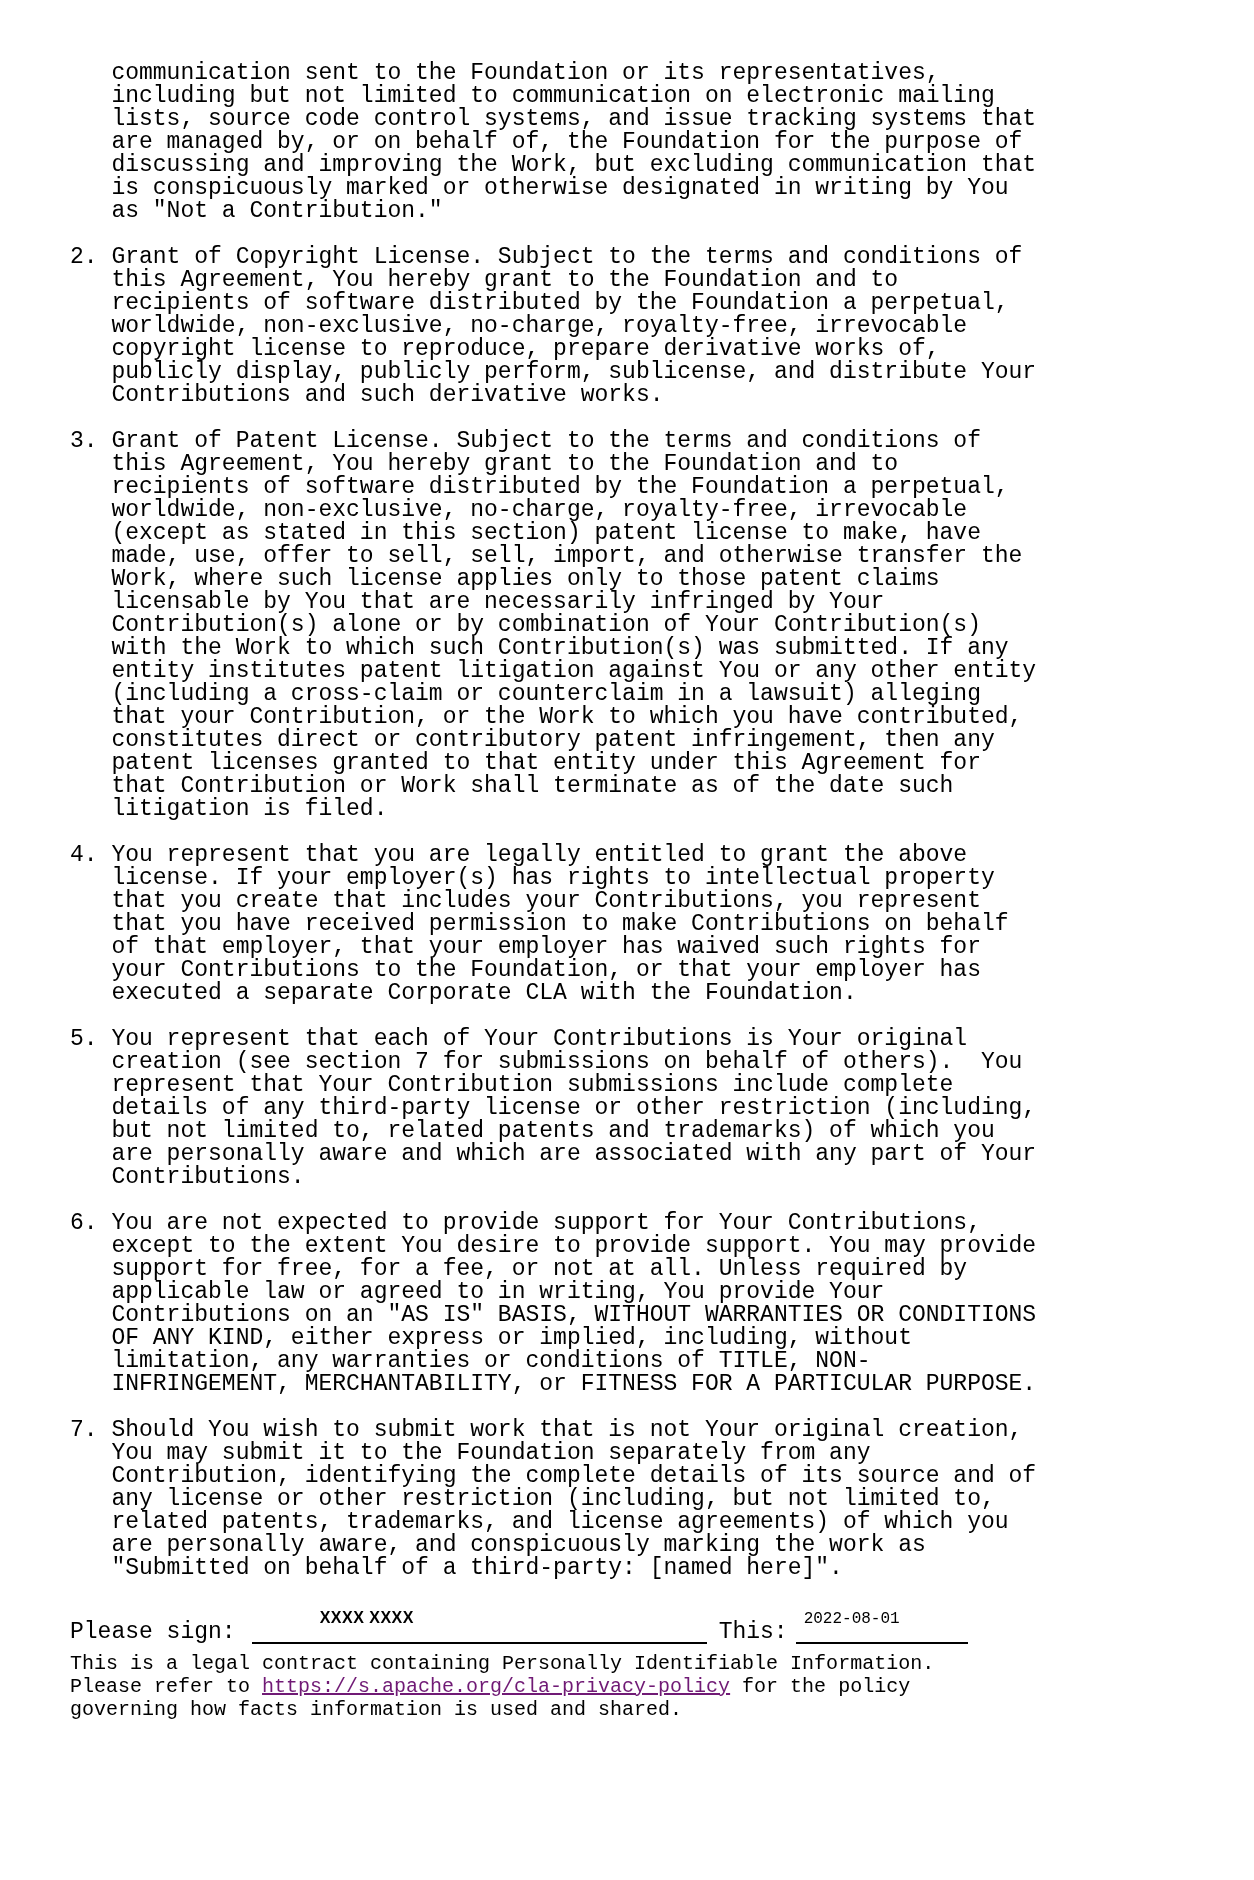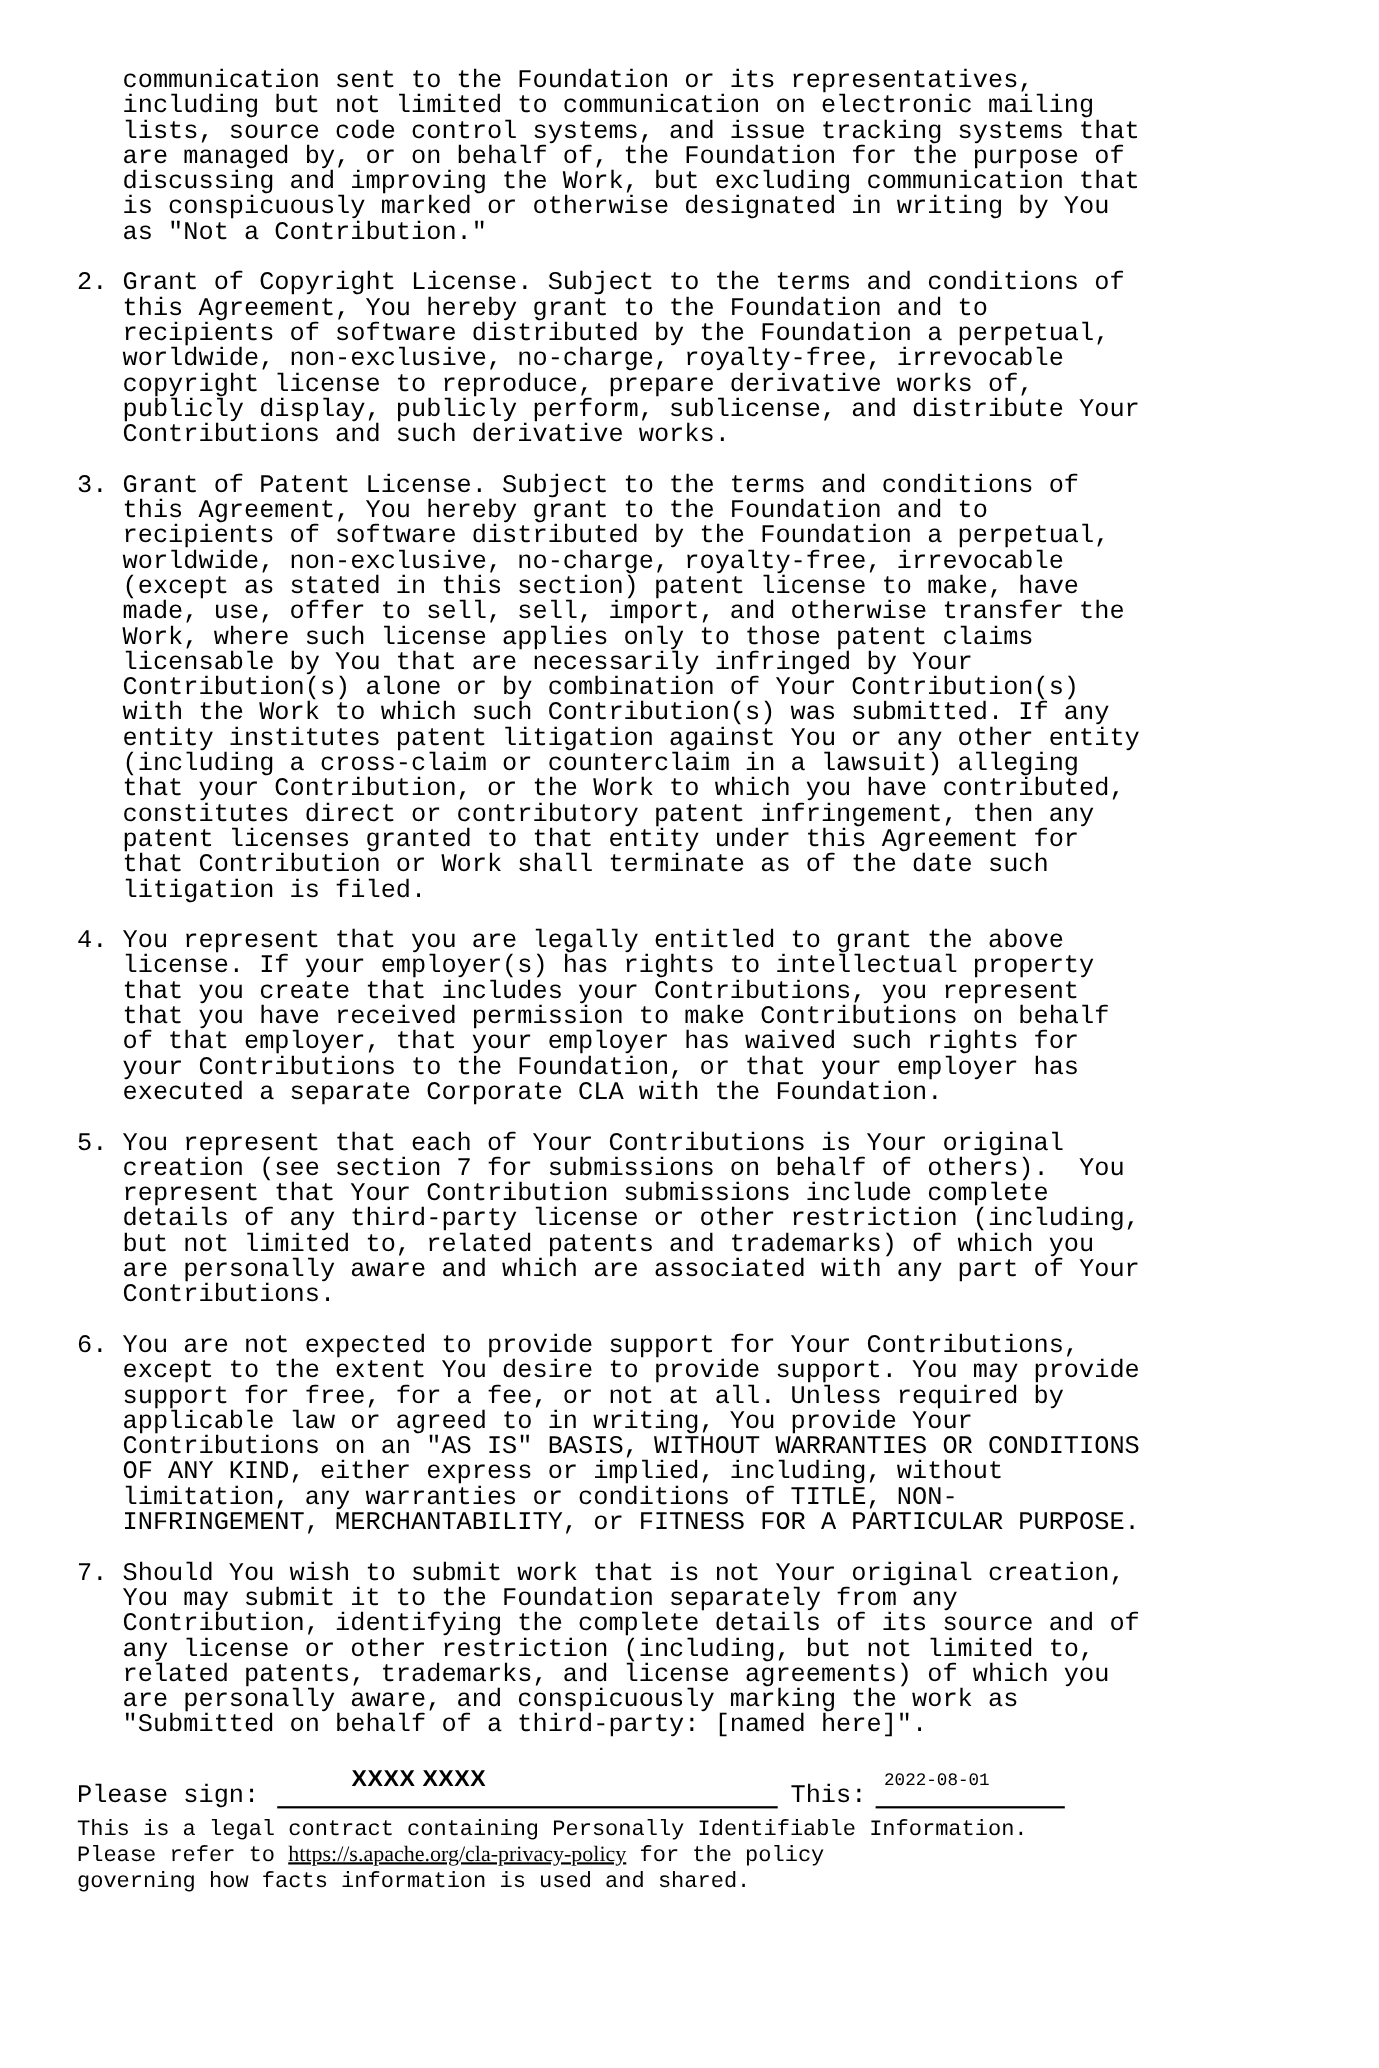--- a/index.html
+++ b/index.html
@@ -39,21 +39,21 @@
     border-bottom: 2px solid #000000;
     align-self: stretch;
     display: flex;
     align-items: flex-end;
     padding-left: 68px;
     box-sizing: border-box;
   }
   .sig-name {
     font-family: "Liberation Sans", "DejaVu Sans", sans-serif;
     font-weight: bold;
-    font-size: 21px;
+    font-size: 16px;
     line-height: 23px;
     letter-spacing: 0.5px;
     margin-bottom: 13px;
     white-space: pre;
   }
   .date-lbl { margin-left: 12px; }
   .date-line {
     width: 172px;
     margin-left: 8px;
     border-bottom: 2px solid #000000;
@@ -149,17 +149,17 @@
       <span class="sig-line">
           <b class="sig-name">XXXX XXXX</b>
         </span>
       <span class="lbl date-lbl">This:</span>
       <span class="date-line">
           <span class="date-val">2022-08-01</span>
         </span>
     </div>
 
     <div class="footer"><span>This is a legal contract containing Personally Identifiable Information.
-Please refer to </span><a class="policy-link" href="#" style="color: #000000; font-family: Liberation Serif, serif;">https://s.apache.org/cla-privacy-policy</a><span> for the policy
+Please refer to </span><a class="policy-link" href="#" style="color: #701a75;">https://s.apache.org/cla-privacy-policy</a><span> for the policy
 governing how facts information is used and shared.</span></div>
 
   </div>
 </div>
 
 </body></html>

